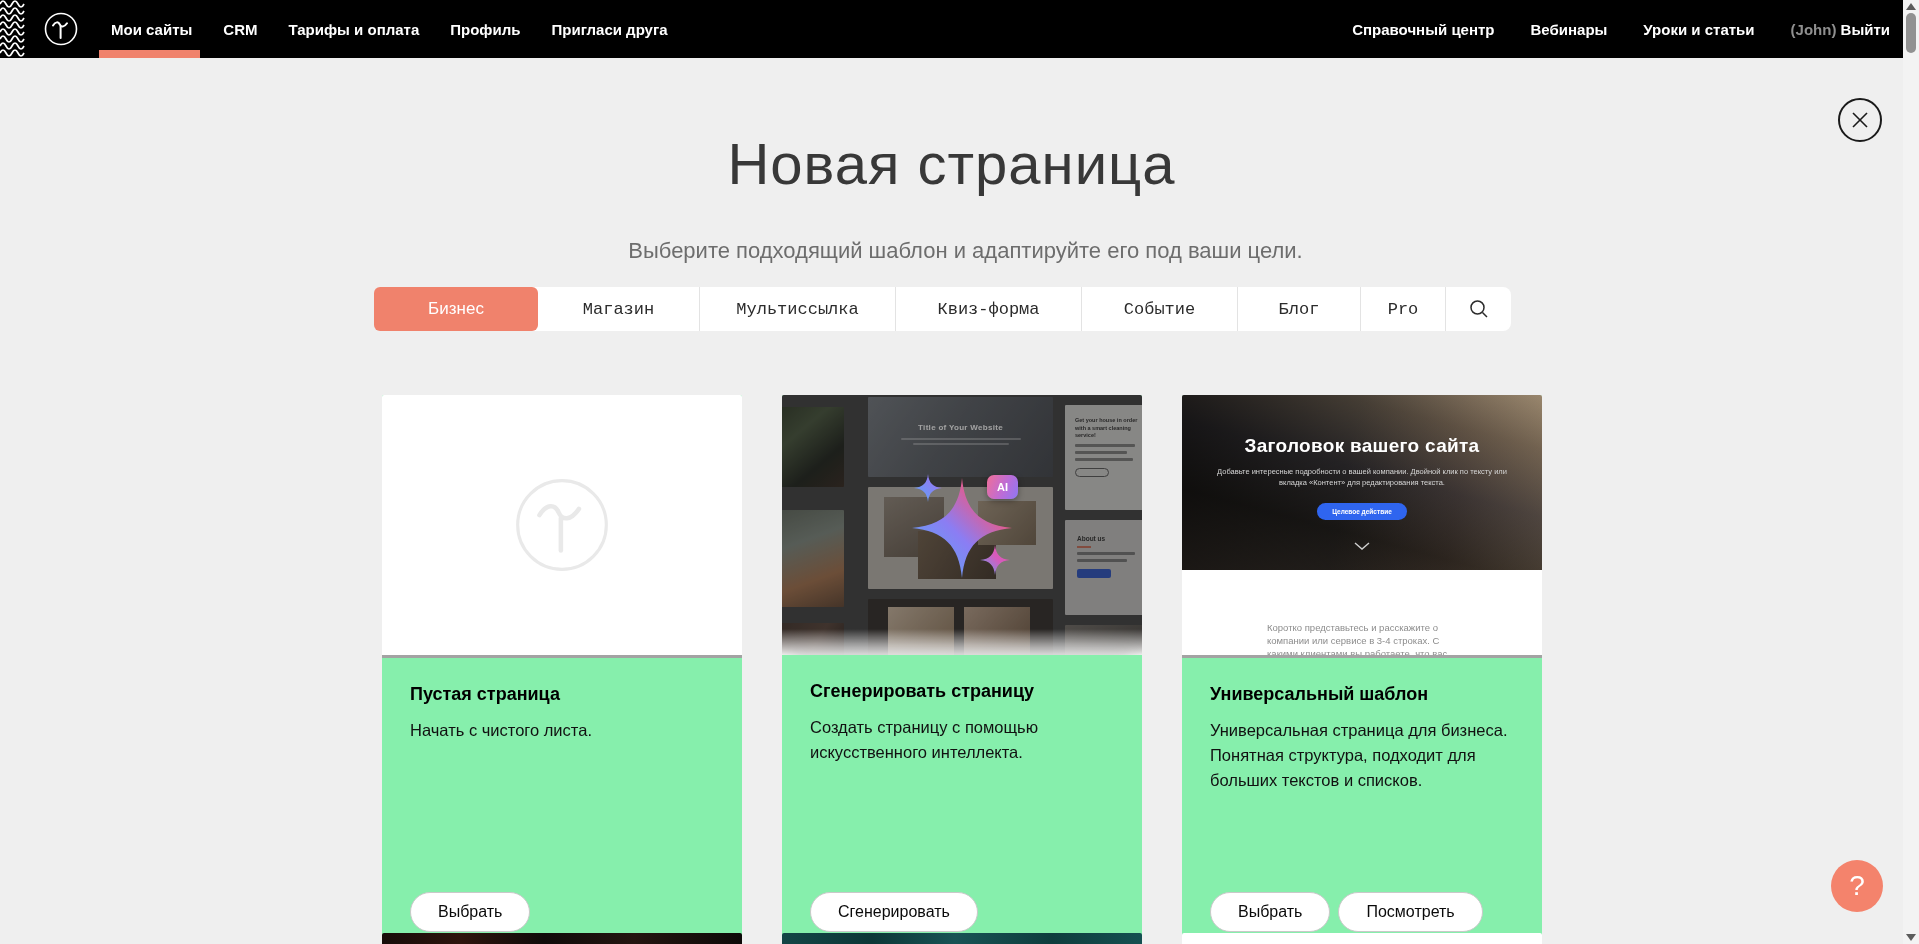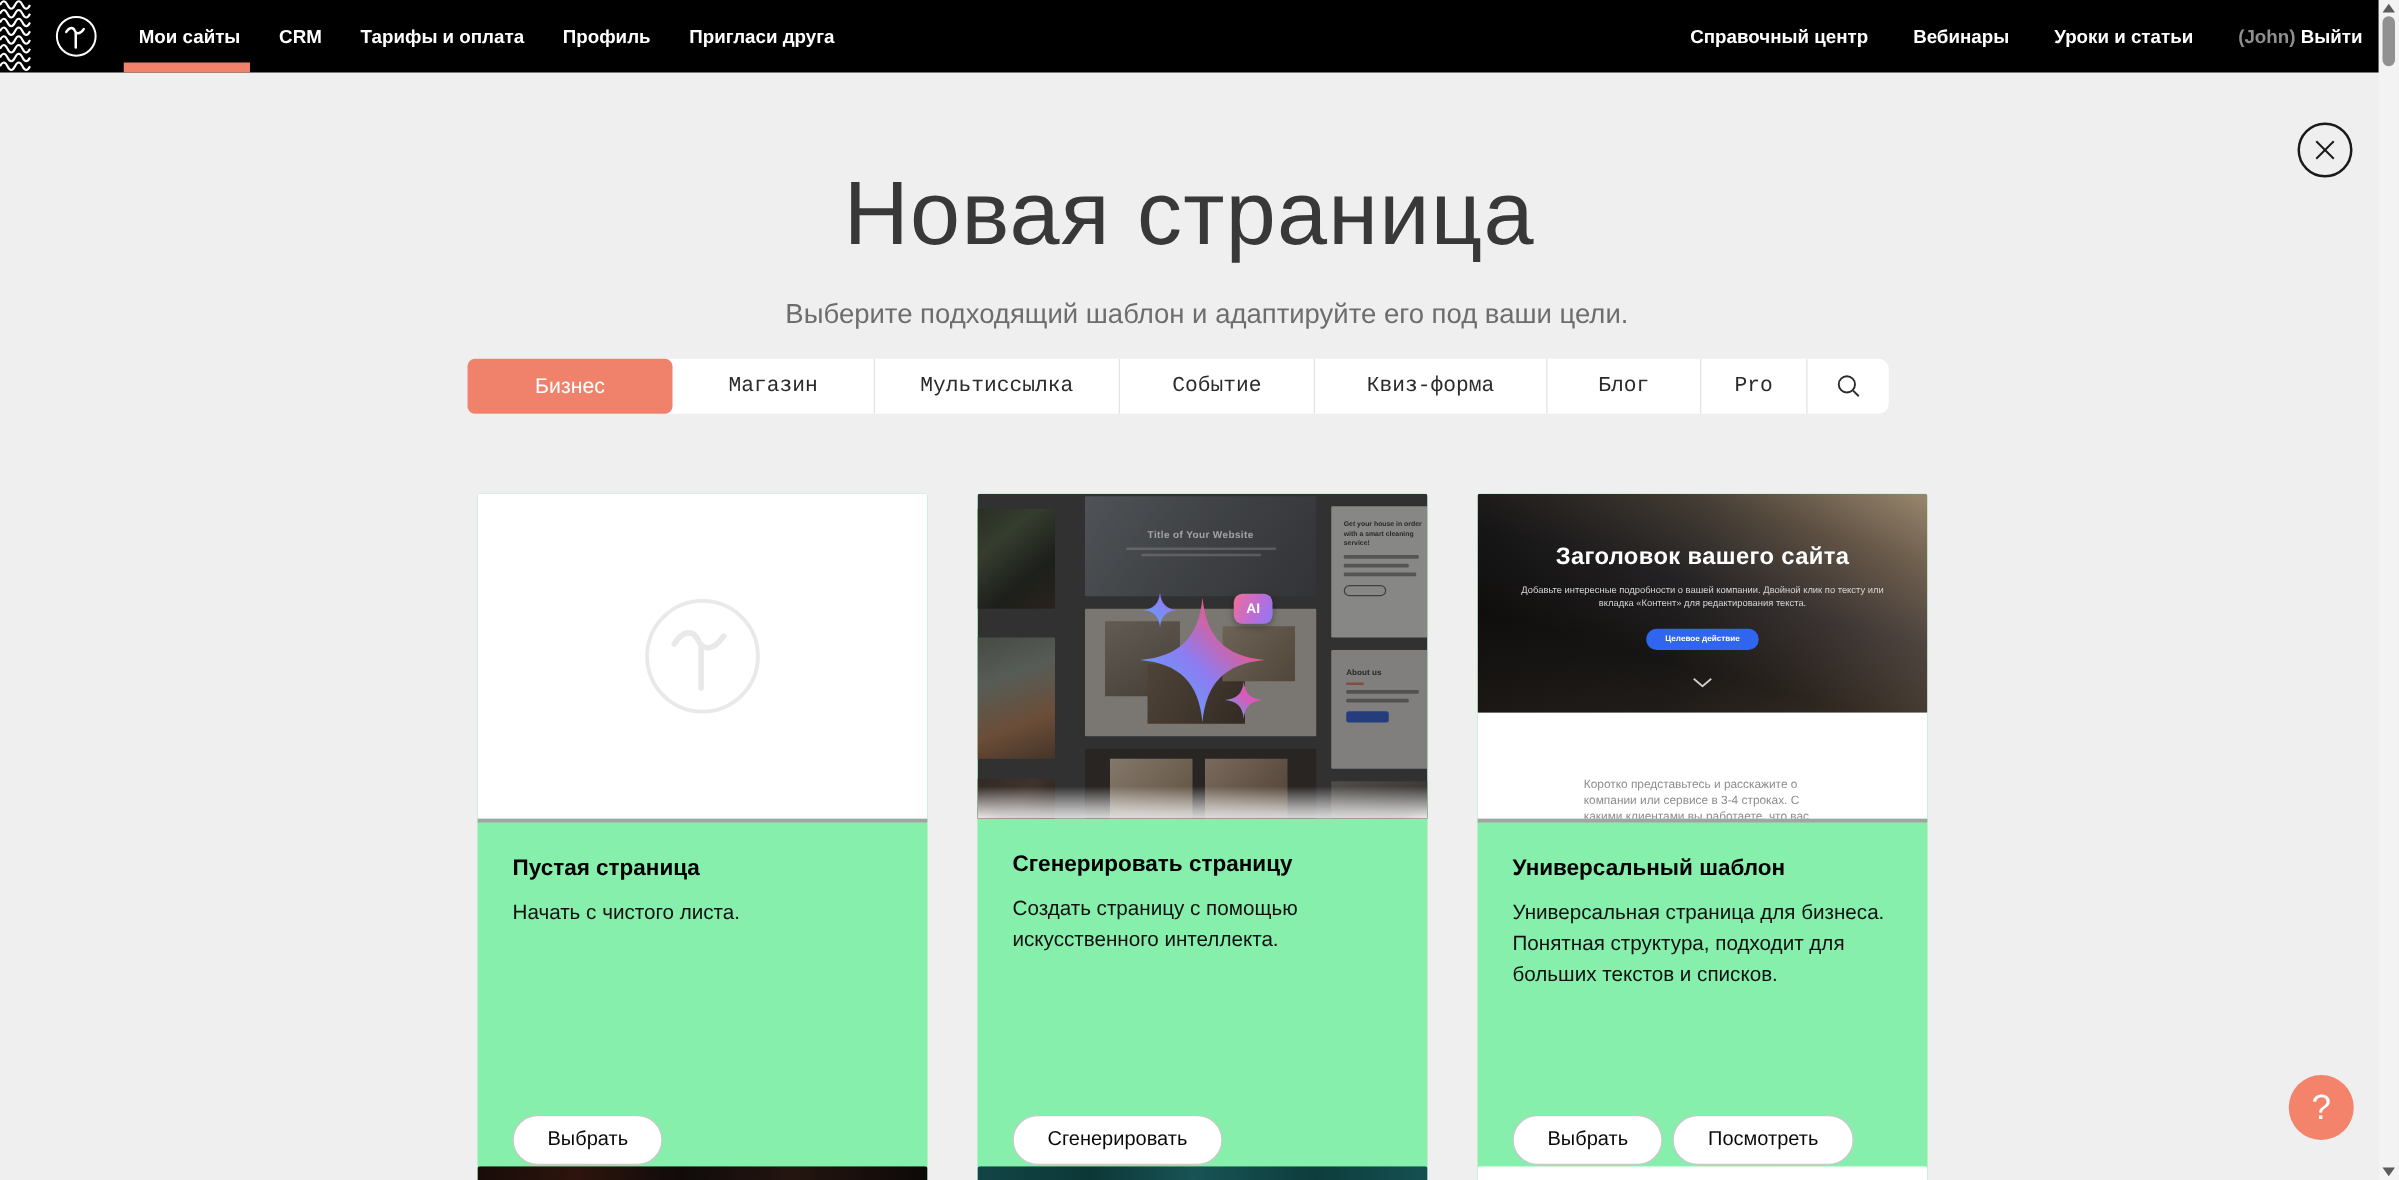--- a/index.html
+++ b/index.html
@@ -20,21 +20,21 @@
   .nav-user { color:#fff; font-size:15px; font-weight:700; white-space:nowrap; cursor:pointer; }
   .nav-user .uname { color:#8f8f8f; font-weight:700; }
 
   
   .close-btn { position:absolute; top:98px; left:1838px; width:44px; height:44px; border-radius:50%;
     border:2px solid #1a1a1a; background:transparent; display:flex; align-items:center; justify-content:center;
     cursor:pointer; }
 
   
   .page-title { position:absolute; top:130px; left:0; width:100%; text-align:center;
-    font-size:72px; font-weight:300; color:#383838; letter-spacing:1px; }
+    font-size:58px; font-weight:300; color:#383838; letter-spacing:1px; }
   .page-subtitle { position:absolute; top:238px; left:0; width:100%; text-align:center;
     font-size:22px; font-weight:400; color:#6d6d6d;padding-left:28px; }
 
   
   .tabs { position:absolute; top:287px; left:374px; height:44px; display:flex;
     background:#fff; border-radius:8px; }
   .tab { display:flex; align-items:center; justify-content:center; font-size:17px; color:#2b2b2b;
     cursor:pointer; flex:none; }
   .tab + .tab { border-left:1px solid #e3e3e3;font-family:Liberation Mono, monospace; }
   .tab.active { background:#F0826C; color:#fff; border-radius:6px; border-left:none; }
@@ -178,25 +178,25 @@
   <div class="tabs">
     <div class="tab t0 active">
         <span>Бизнес</span>
       </div>
     <div class="tab t1">
         <span>Магазин</span>
       </div>
     <div class="tab t2">
         <span>Мультиссылка</span>
       </div>
+    <div class="tab t3">
+        <span>Квиз-форма</span>
+      </div>
     <div class="tab t4">
         <span>Событие</span>
-      </div>
-    <div class="tab t3">
-        <span>Квиз-форма</span>
       </div>
     <div class="tab t5">
         <span>Блог</span>
       </div>
     <div class="tab t6">
         <span>Pro</span>
       </div>
     <div class="tab t7">
       <svg width="22" height="22" viewBox="0 0 22 22">
         <circle cx="9.5" cy="9.5" r="6.5" fill="none" stroke="#2b2b2b" stroke-width="1.5"></circle>

